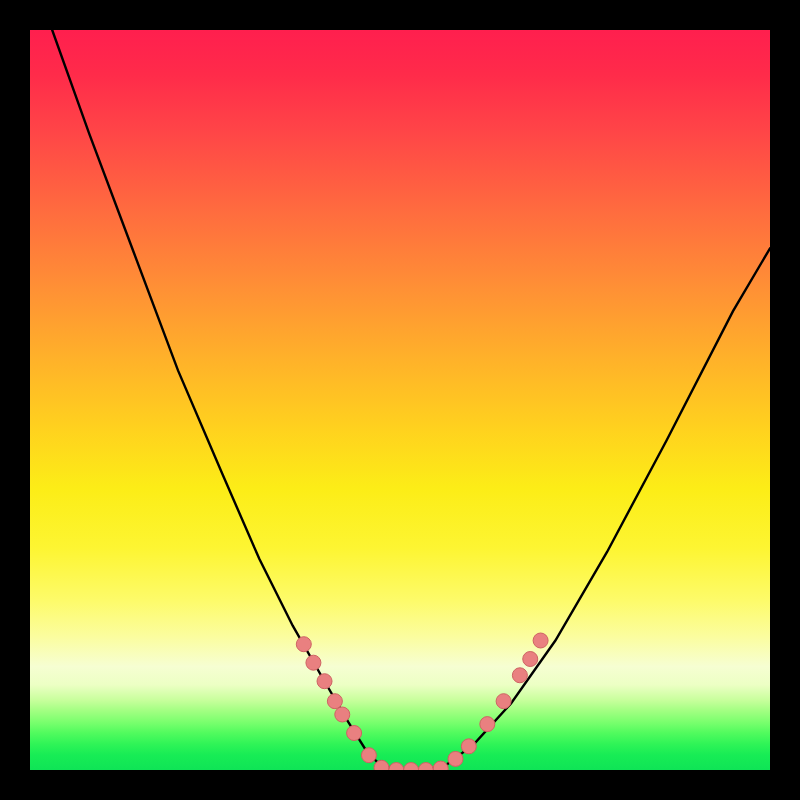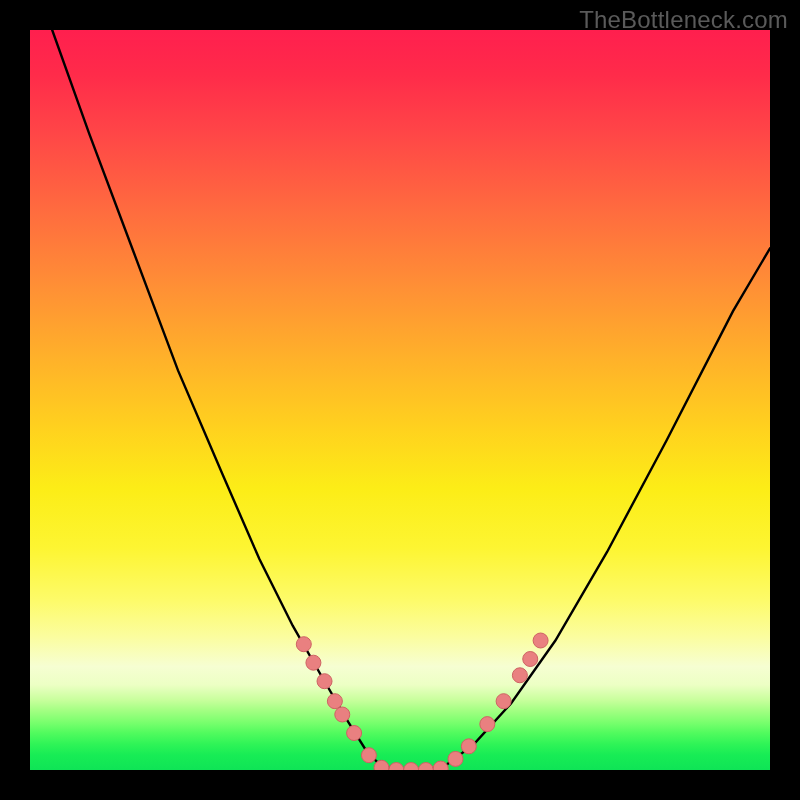--- a/index.html
+++ b/index.html
@@ -81,21 +81,20 @@
     fill: #e98080;
     stroke: #ce6363;
     stroke-width: 1;
   }
 </style>
 </head>
 <body>
 
 <div class="frame">
 
-  <div class="watermark">TheBottleneck.com</div>
 
   <div class="plot-area">
     <div class="gradient"></div>
 
     <svg class="curve" viewBox="0 0 740 740">
       <g>
         <path id="curve-path" d="M 22.20 0.00 L 59.20 103.60 L 103.60 222.00 L 148.00 340.40 L 192.40 444.00 L 229.40 529.10 L 262.70 595.70 L 292.30 647.50 L 318.20 691.90 L 336.70 721.50 L 351.50 736.30 L 351.50 736.30 L 370.00 740.00 L 392.20 740.00 L 414.40 736.30 L 414.40 736.30 L 444.00 714.10 L 481.00 673.40 L 525.40 610.50 L 577.20 521.70 L 636.40 410.70 L 703.00 281.20 L 740.00 218.30"></path>
       </g>
       <g class="markers" id="marker-group">
           <circle cx="273.80" cy="614.20" r="7.5"></circle>

